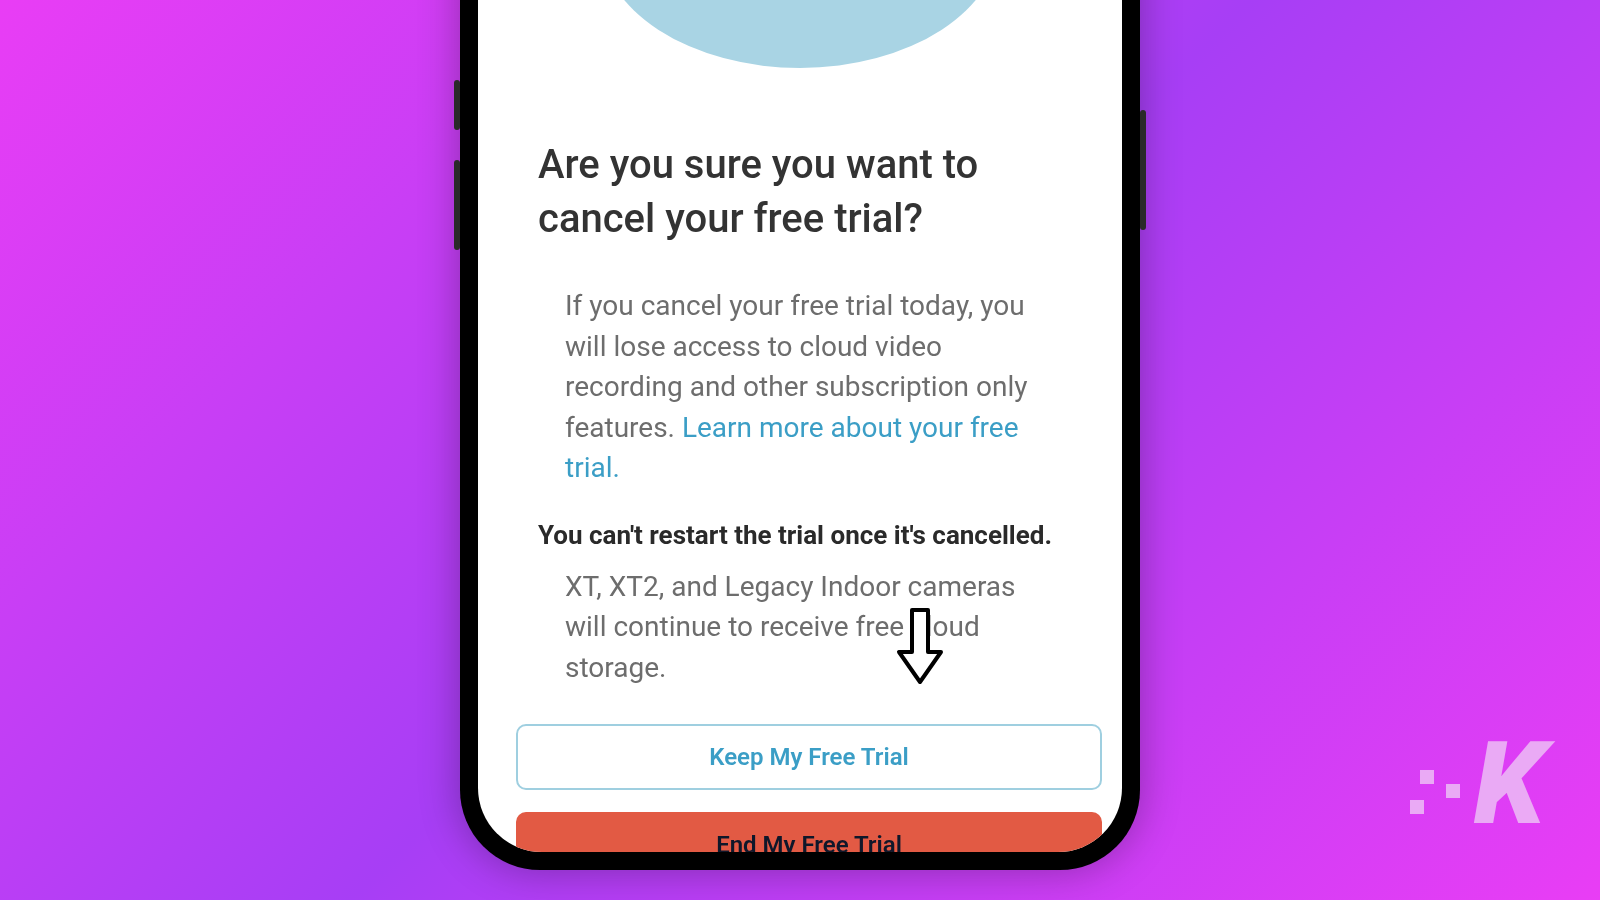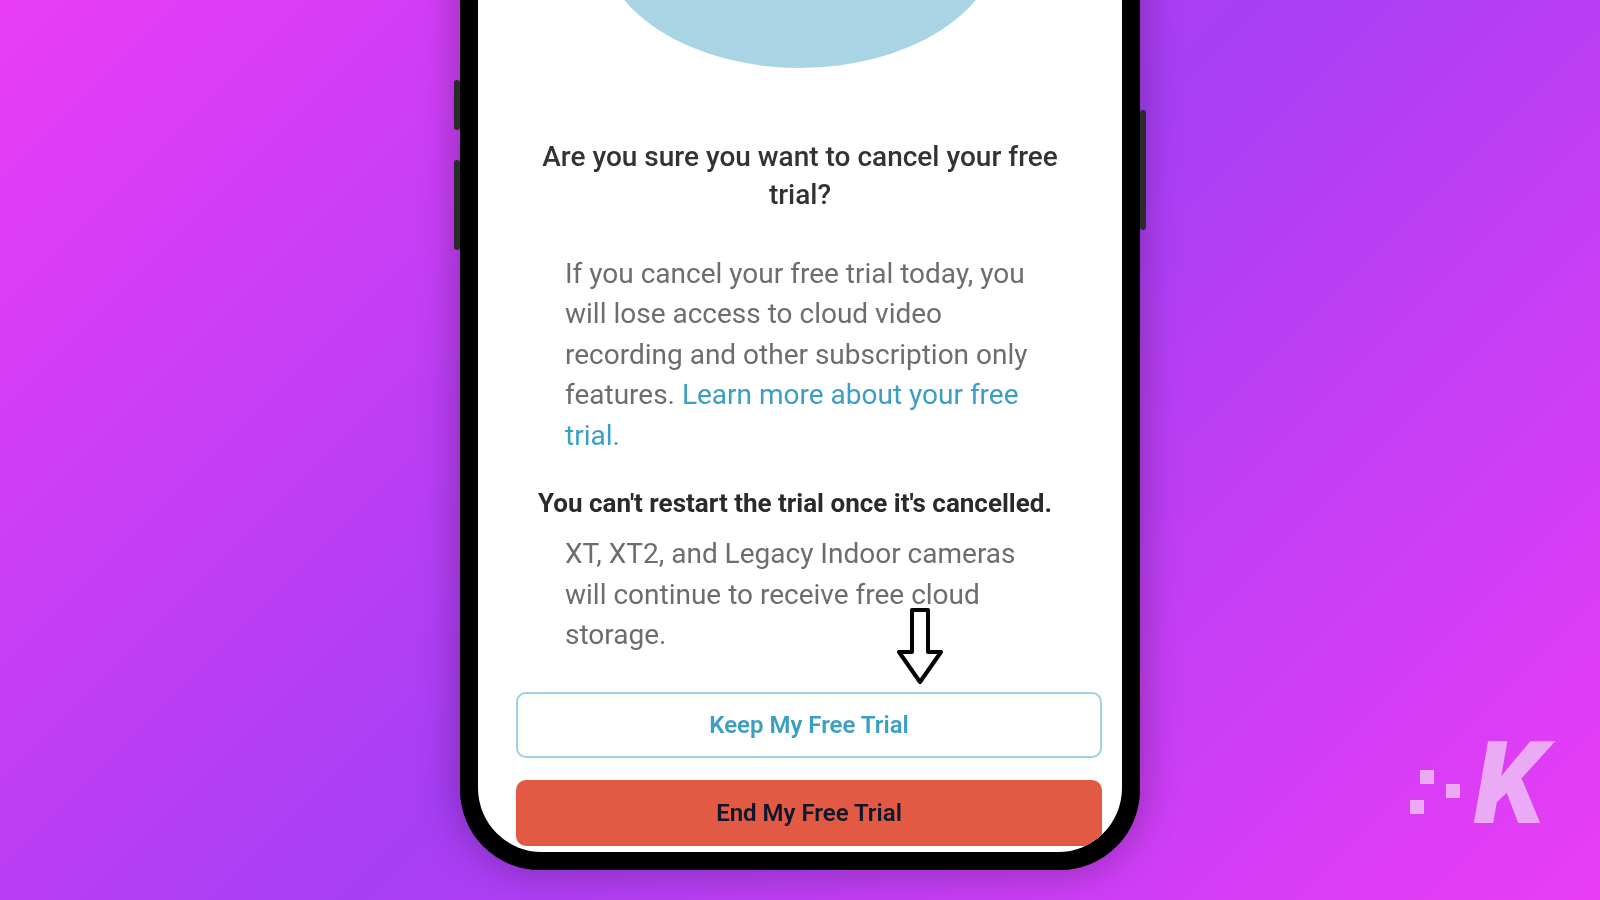--- a/index.html
+++ b/index.html
@@ -44,22 +44,22 @@
       background: #a9d4e4;
       border-radius: 0 0 200px 200px / 0 0 130px 130px;
       margin: 0 auto;
       position: relative;
       top: -10px;
     }
     .content {
       padding: 20px 60px 0 60px;
     }
     .title {
-      text-align: center;
-      font-size: 28px;
+      text-align: left;
+      font-size: 40px;
       font-weight: 500;
       color: #333;
       line-height: 1.35;
       margin-top: 40px;
       margin-bottom: 40px;
     }
     .para {
       font-size: 28px;
       color: #6d6d6d;
       line-height: 1.45;

